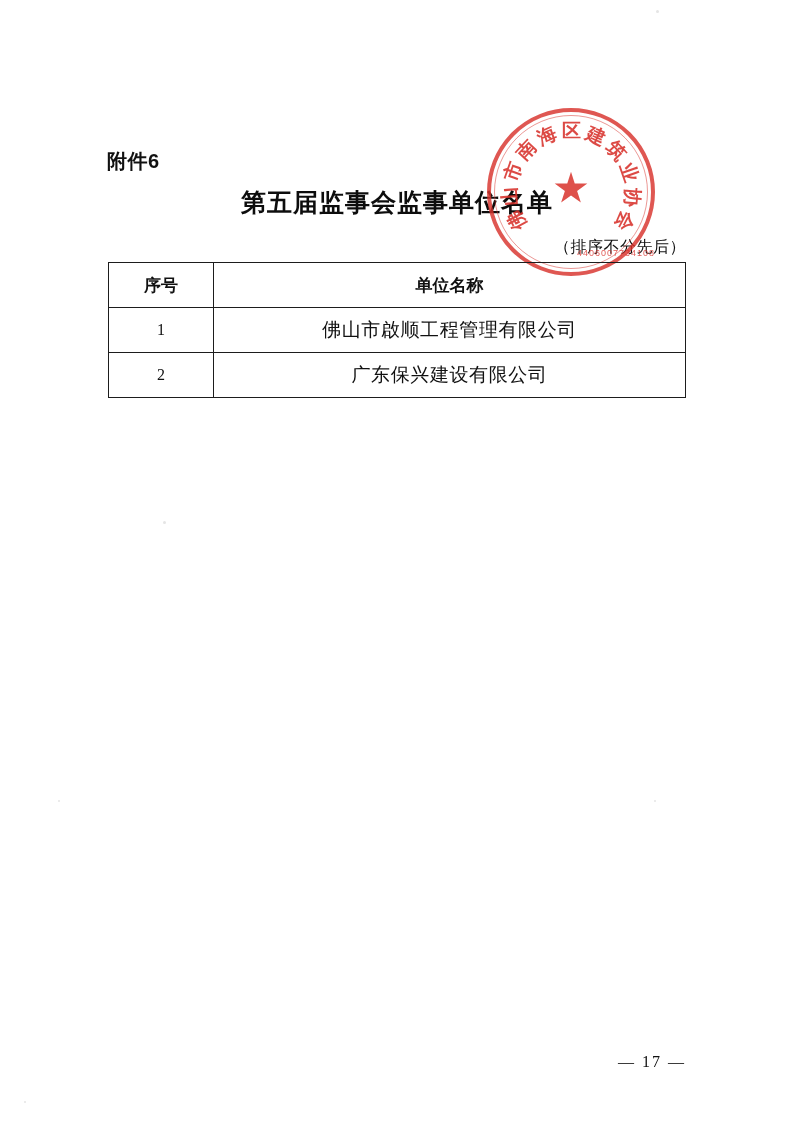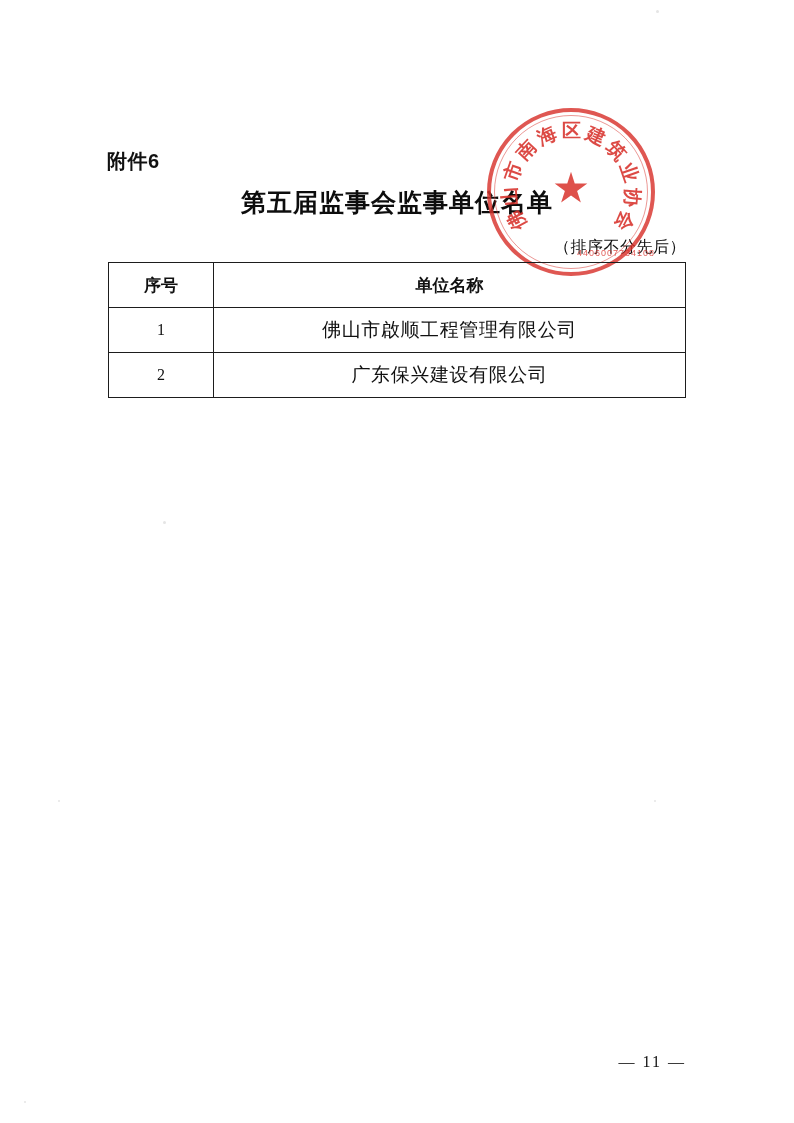--- a/index.html
+++ b/index.html
@@ -227,14 +227,14 @@
         <td class="cell-idx">1</td>
         <td class="cell-name">佛山市啟顺工程管理有限公司</td>
       </tr>
       <tr>
         <td class="cell-idx">2</td>
         <td class="cell-name">广东保兴建设有限公司</td>
       </tr>
     </tbody>
   </table>
 
-  <div class="page-number">— 11 —</div>
+  <div class="page-number">— 17 —</div>
 </div>
 
 </body></html>

